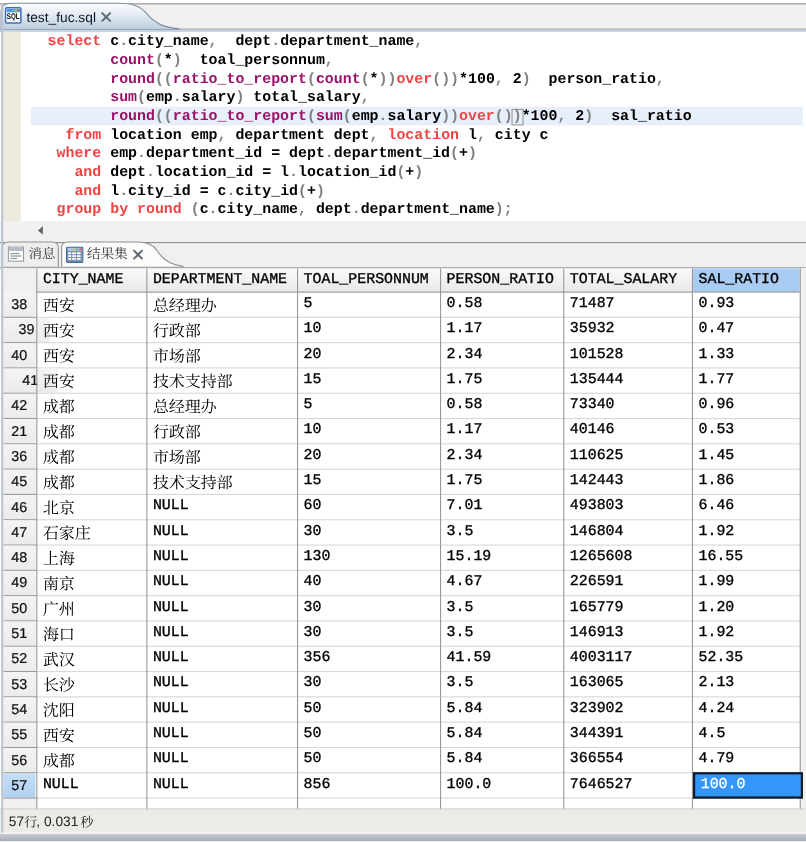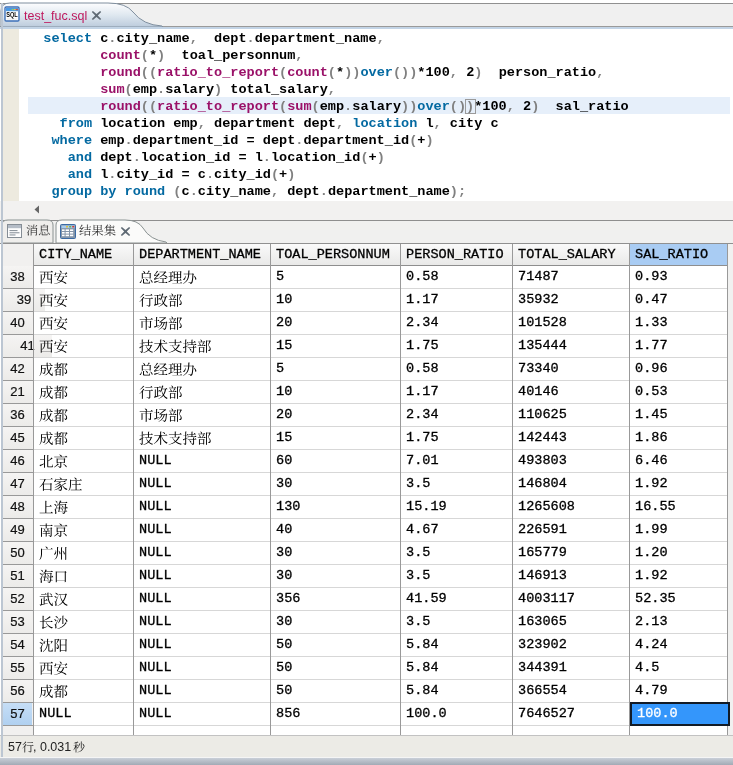--- a/index.html
+++ b/index.html
@@ -1,21 +1,21 @@
 <!DOCTYPE html>
 <html><head><meta charset="utf-8"><style>
 html,body{margin:0;padding:0}
 body{width:733px;height:765px;position:relative;overflow:hidden;background:#fff;font-family:"Liberation Sans",sans-serif}
 .ab{position:absolute}
 .cl{position:absolute;left:27px;font:bold 13.55px/17px "Liberation Mono",monospace;white-space:pre;letter-spacing:0}
-.kw{color:#0369a1}.fn{color:#9a1168}.pu{color:#808080}.id{color:#000}
+.kw{color:#ef4444}.fn{color:#9a1168}.pu{color:#808080}.id{color:#000}
 .mt{position:absolute;font:13.55px/22px "Liberation Mono",monospace;white-space:pre;color:#000;-webkit-text-stroke:0.3px currentColor}
 .rn{font:13px/22px "Liberation Sans",sans-serif;text-align:center;color:#111;-webkit-text-stroke:0.2px #111}
 .hdrbg{background:linear-gradient(#fafafa,#e9e9e8)}
-.tabtxt{position:absolute;font:12.5px/16px "Liberation Sans",sans-serif;color:#be185d}
+.tabtxt{position:absolute;font:12.5px/16px "Liberation Sans",sans-serif;color:#0f172a}
 </style></head><body>
 <svg width="0" height="0" style="position:absolute">
     <defs>
       <path id="u897F" d="M577 353V598C577 643 589 661 652 661H719C765 661 798 660 819 656V841H185V353H362C360 488 334 620 189 726L200 740C393 641 423 492 425 353ZM577 324H425V152H577ZM819 597H816C810 599 803 600 797 600C793 601 787 602 781 602C771 602 749 602 725 602H668C643 602 639 598 639 581V353H819ZM869 60 819 122H44L53 152H362V324H197L122 291V946H132C165 946 185 930 185 925V870H819V942H829C859 942 885 925 885 921V359C906 356 918 350 925 342L849 282L815 324H639V152H936C951 152 960 147 963 136C928 103 869 60 869 60Z"></path>
       <path id="u5B89" d="M429 37 419 44C457 77 496 137 502 186C573 238 635 89 429 37ZM864 382 815 444H428C455 390 478 339 495 301C523 303 532 294 537 283L433 252C417 297 387 369 353 444H48L57 473H340C301 557 258 640 227 691C315 716 398 743 473 770C373 851 235 903 44 940L49 957C275 929 428 878 535 795C657 844 756 895 825 945C903 990 987 875 583 752C654 681 701 589 738 473H928C942 473 951 468 954 457C920 425 864 382 864 382ZM170 145 153 146C158 211 120 269 80 291C58 304 44 325 52 348C64 373 103 374 128 355C158 336 184 293 184 229H836C821 267 800 315 783 347L796 354C837 325 891 277 920 241C940 240 952 238 959 232L879 155L835 199H182C180 182 176 164 170 145ZM301 683C336 623 377 546 414 473H658C627 580 582 665 515 732C453 716 382 699 301 683Z"></path>
       <path id="u6210" d="M669 65 660 76C707 99 767 146 789 185C857 216 880 82 669 65ZM142 243V459C142 626 131 806 32 951L45 963C192 822 207 620 207 466H388C384 636 372 724 353 742C346 750 338 752 323 752C305 752 256 748 228 745V762C254 766 283 774 293 783C304 793 307 811 307 829C341 829 374 819 395 799C430 767 445 673 451 473C471 471 483 466 490 458L416 399L379 438H207V272H535C549 434 580 579 640 696C569 793 476 879 358 940L366 953C492 903 591 830 667 745C708 810 760 865 824 906C873 940 933 966 956 935C964 925 961 910 930 875L947 726L934 723C922 764 903 813 891 836C882 857 875 857 856 843C795 807 747 756 710 694C776 606 822 510 853 415C881 416 890 410 894 397L789 366C767 458 731 550 680 635C633 531 609 405 599 272H930C944 272 954 267 956 256C923 226 868 183 868 183L820 243H597C594 190 592 137 593 83C617 80 626 68 628 55L526 44C526 112 528 179 533 243H220L142 209Z"></path>
       <path id="u90FD" d="M428 538V670H212V547L223 538ZM513 75C497 113 477 152 455 192L393 139L350 196H295V85C319 82 329 72 331 58L231 48V196H66L74 225H231V365H35L43 394H313C280 432 245 470 208 505L151 481V555C110 589 68 620 23 648L34 660C75 639 114 616 151 591V951H161C191 951 212 935 212 929V865H428V935H438C459 935 491 919 492 913V550C511 546 527 538 533 530L455 469L418 509H259C302 472 341 434 377 394H566C579 394 588 389 591 378C561 348 509 308 509 308L464 365H403C469 287 523 205 562 129C586 134 597 130 603 119ZM212 700H428V836H212ZM295 225H435C406 272 373 319 337 365H295ZM617 119V958H626C659 958 681 940 681 935V148H854C826 232 782 357 754 423C841 505 875 586 875 661C875 703 864 726 843 737C834 742 827 743 816 743C796 743 749 743 722 743V759C749 762 773 767 782 774C791 782 796 803 796 825C902 819 941 772 940 675C940 594 897 505 778 420C824 356 891 232 926 165C950 165 964 163 972 154L895 78L852 119H693L617 80Z"></path>
       <path id="u5317" d="M37 762 80 851C90 848 98 838 100 826C203 769 284 720 345 684V955H358C382 955 410 941 410 931V114C435 110 443 99 445 85L345 74V350H68L77 378H345V662C215 707 91 750 37 762ZM868 240C811 309 721 404 634 472V114C657 110 667 99 669 86L568 74V840C568 900 591 919 672 919H773C928 919 965 911 965 879C965 867 960 859 936 851L932 704H919C907 766 893 831 887 846C881 855 876 858 866 859C852 860 820 861 775 861H682C641 861 634 852 634 827V495C742 440 852 363 914 308C931 314 946 311 954 302Z"></path>
       <path id="u4EAC" d="M380 708 290 657C240 738 135 845 35 911L45 923C163 873 279 786 342 716C365 722 374 718 380 708ZM653 669 642 679C717 735 821 833 859 904C938 946 967 785 653 669ZM858 120 805 186H543C594 174 590 58 393 33L384 42C432 73 492 132 510 181L524 186H47L56 216H929C943 216 953 211 956 200C919 166 858 120 858 120ZM537 554H285V356H716V554ZM285 615V584H470V859C470 873 464 879 443 879C419 879 299 870 299 870V885C351 891 382 900 398 911C413 920 420 937 422 957C523 948 537 913 537 861V584H716V627H727C749 627 782 612 783 605V369C804 365 821 357 828 349L744 285L706 326H290L218 294V636H228C256 636 285 621 285 615Z"></path>
       <path id="u77F3" d="M49 134 58 163H376C322 358 190 569 29 713L39 724C127 664 205 589 271 506V958H282C314 958 336 941 336 936V862H789V948H799C821 948 854 933 855 925V508C877 504 896 495 903 486L817 419L778 463H348L314 449C378 359 428 262 462 163H930C944 163 955 158 957 147C920 114 860 68 860 68L808 134ZM789 492V833H336V492Z"></path>

